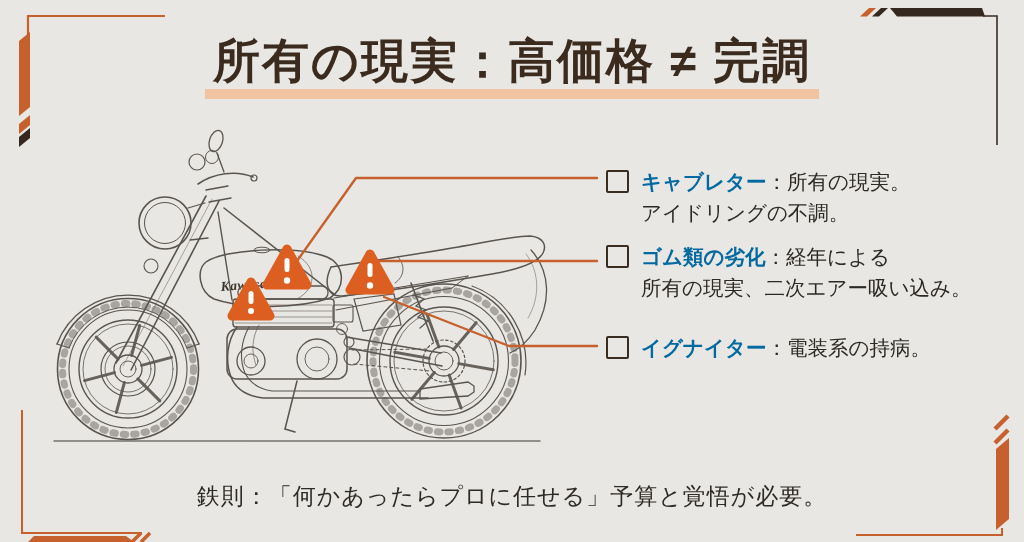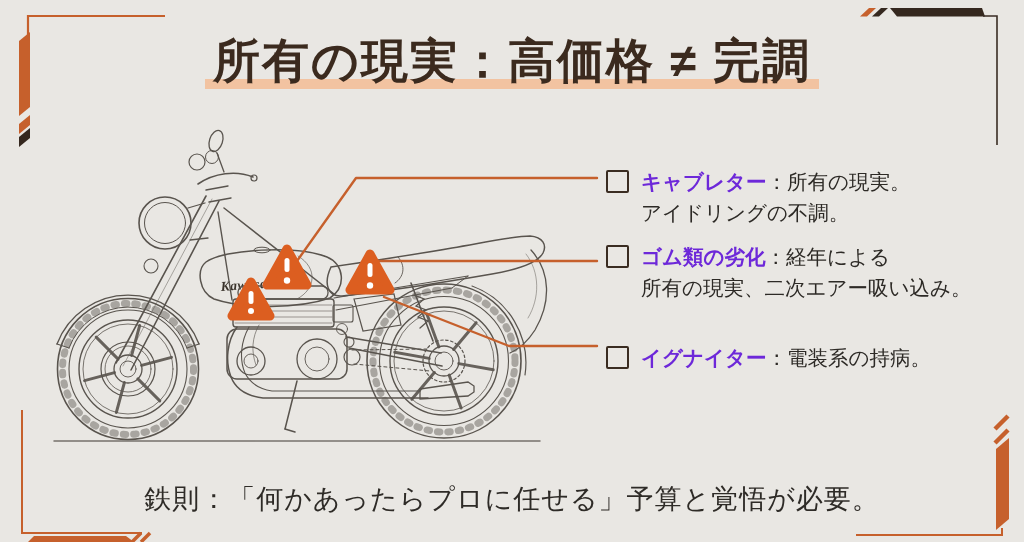--- a/index.html
+++ b/index.html
@@ -11,40 +11,40 @@
   }
   .layer{position:absolute;left:0;top:0;}
 
   
   .title{
     position:absolute;top:30px;left:50%;transform:translateX(-50%);
     margin:0;white-space:nowrap;
     font-size:47px;font-weight:800;letter-spacing:2px;color:#3b2a1e;
   }
   .title .hl{
-    padding:0 8px 2px 8px;
+    padding:0 8px 12px 8px;
     background:linear-gradient(to top,#f2c3a1 0 10px,rgba(0,0,0,0) 10px);
   }
 
   
   .issue{
     position:absolute;left:606px;width:400px;
     display:flex;align-items:flex-start;
   }
   .issue .checkbox{
     flex:0 0 auto;width:19px;height:19px;margin:4px 12px 0 0;
     border:2.5px solid #3a2c21;border-radius:2px;background:transparent;
   }
   .issue .txt{font-size:20.5px;line-height:31px;}
-  .issue .txt b{font-weight:700;color:#6d28d9;}
+  .issue .txt b{font-weight:700;color:#0369a1;}
 
   
   .footer{
     position:absolute;top:481px;left:50%;transform:translateX(-50%);
-    white-space:nowrap;font-size:27px;letter-spacing:1px;color:#2e2b27;
+    white-space:nowrap;font-size:23px;letter-spacing:1px;color:#2e2b27;
   }
 
   svg{display:block;}
 </style>
 </head>
 <body>
 
 <div class="canvas">
 
   <svg class="layer" width="1024" height="542" viewBox="0 0 1024 542">
@@ -252,21 +252,21 @@
   </div>
 
   <div class="issue" style="top:241px">
     <span class="checkbox"></span>
     <div class="txt">
       <div><b>ゴム類の劣化</b><span>：経年による</span></div>
       <div>所有の現実、二次エアー吸い込み。</div>
     </div>
   </div>
 
-  <div class="issue" style="top:342px">
+  <div class="issue" style="top:332px">
     <span class="checkbox"></span>
     <div class="txt">
       <div><b>イグナイター</b><span>：電装系の持病。</span></div>
     </div>
   </div>
 
   <div class="footer">鉄則：「何かあったらプロに任せる」予算と覚悟が必要。</div>
 
 </div>
 

